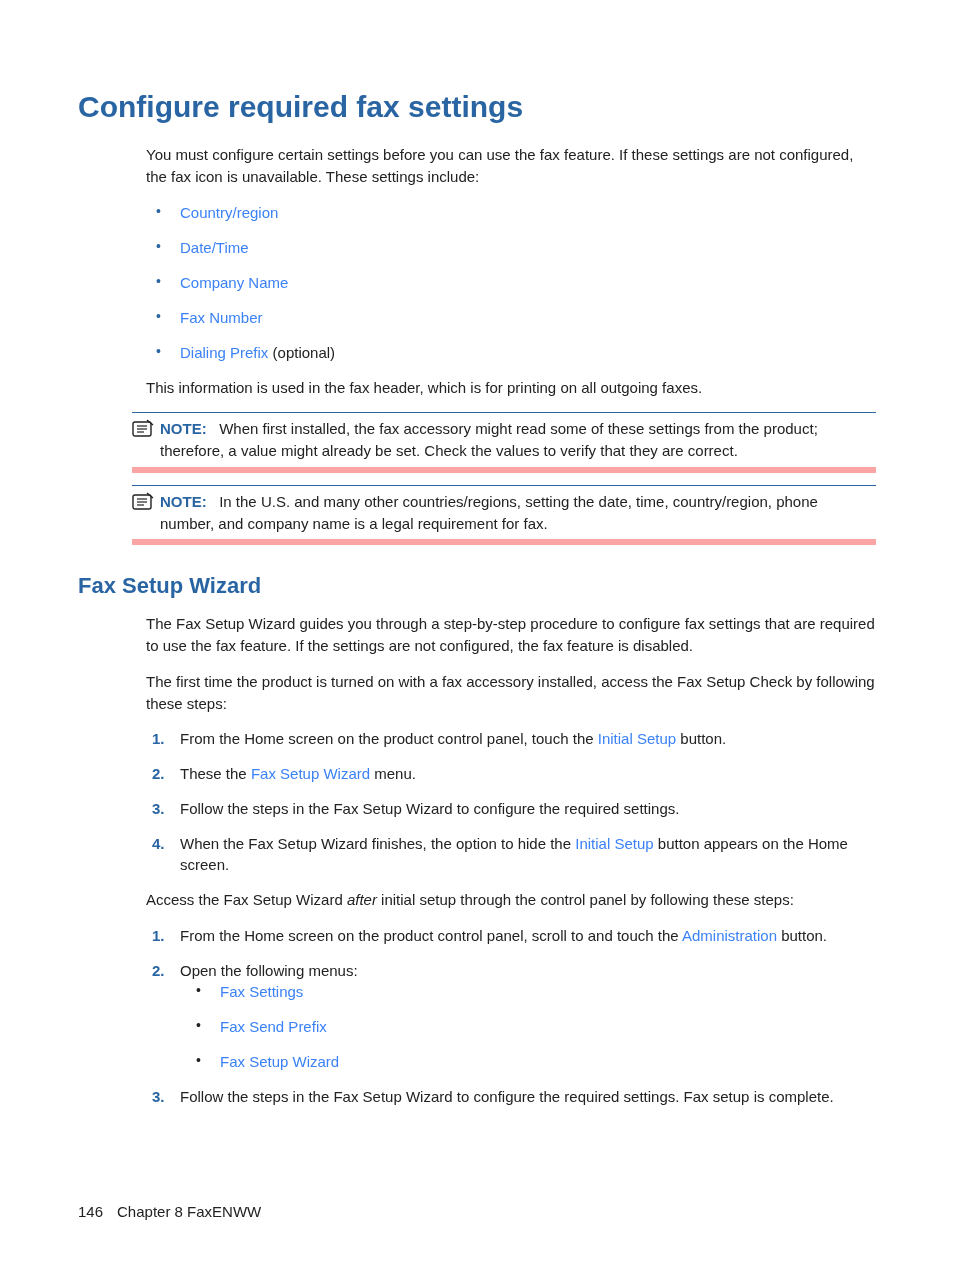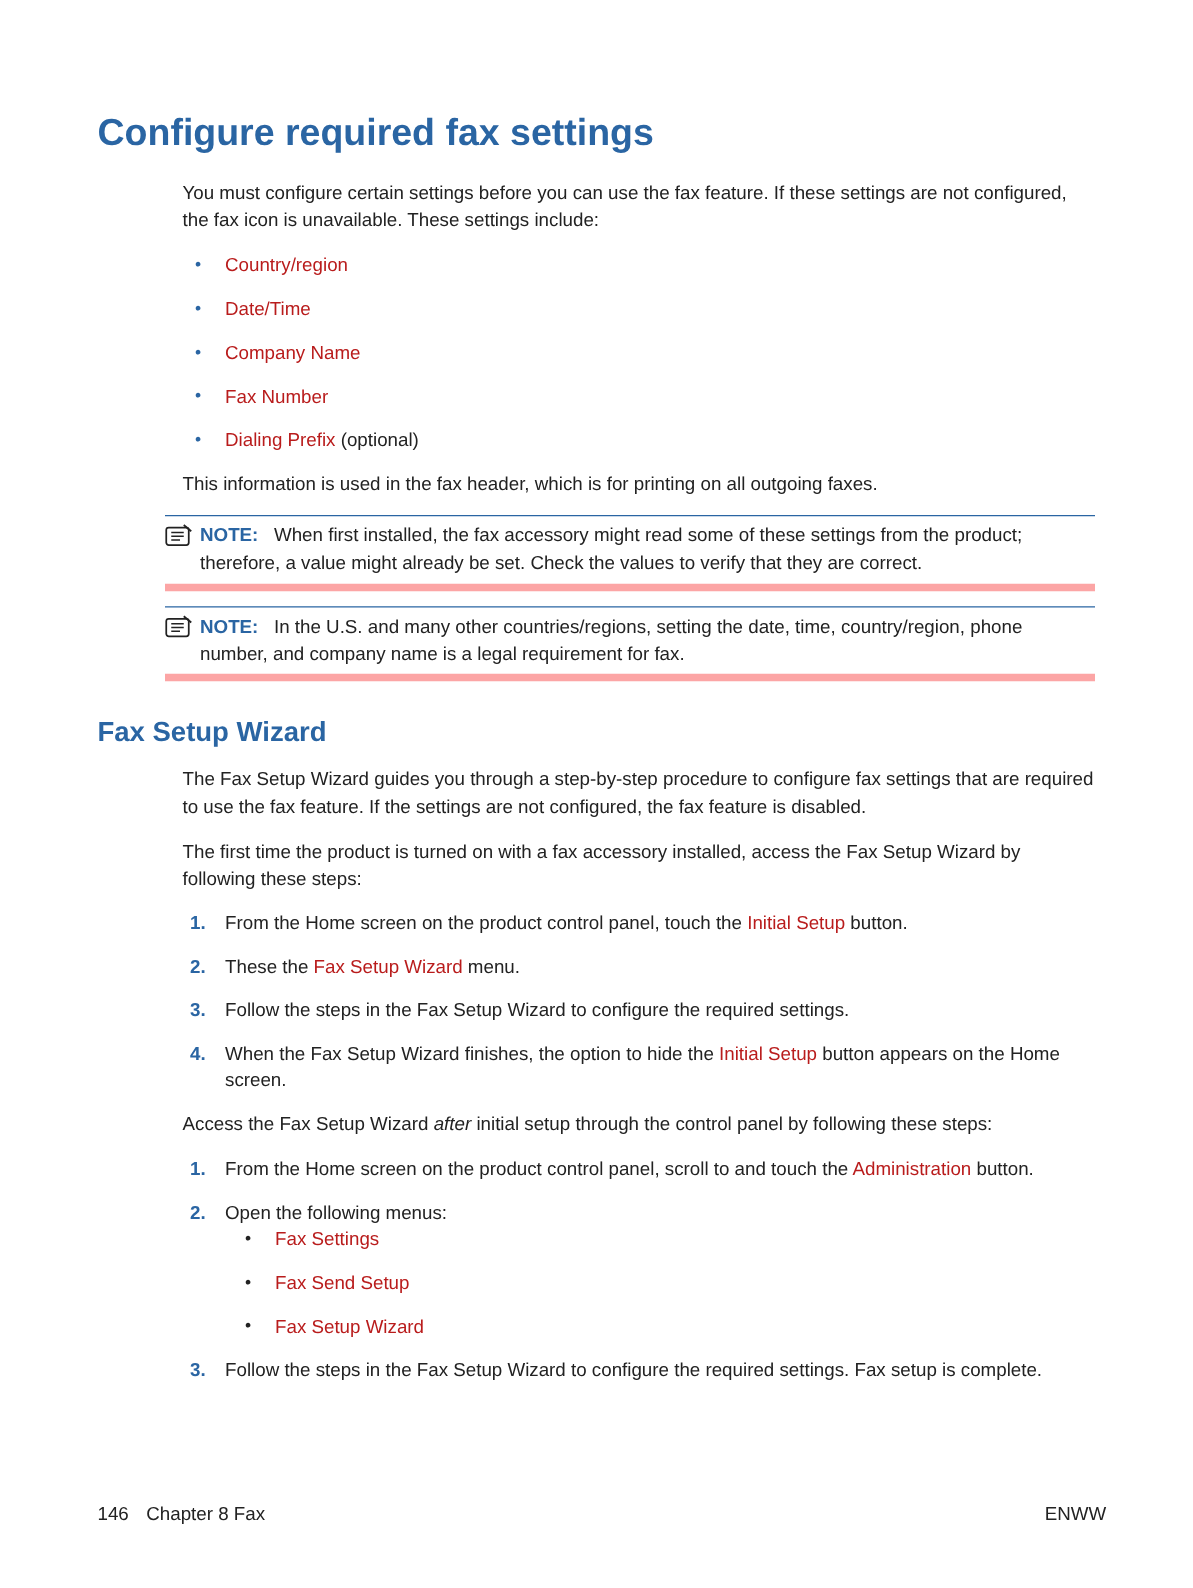--- a/index.html
+++ b/index.html
@@ -74,21 +74,21 @@
     counter-increment: step;
   }
   ol.num-list > li::before {
     content: counter(step) ".";
     color: #2a65a3;
     font-weight: bold;
     position: absolute;
     left: 6px;
     top: 0;
   }
-  .link-like { color: #b91c1c; text-align: right; }
+  .link-like { color: #3b82f6; text-align: right; }
   .note-box {
     border-top: 1px solid #2a65a3;
     border-bottom: 6px solid #fca5a5;
     padding: 5px 0 5px 0;
     margin: 0 0 12px 0;
     display: flex;
   }
   .note-icon {
     flex: 0 0 24px;
     display: inline-block;
@@ -98,23 +98,23 @@
   .note-body { flex: 1; line-height: 1.45; }
   .note-label {
     color: #2a65a3;
     font-weight: bold;
   }
   .ital { font-style: italic; }
   .footer {
     position: absolute;
     bottom: 50px;
     left: 78px;
-    right: 69px;
+    right: 90px;
     display: flex;
-    justify-content: space-between;
+    justify-content: flex-start;
     font-size: 15px;
     color: #222;
   }
   .footer-left { display: flex; gap: 14px; }
   .gap-top { margin-top: 18px; }
 </style>
 </head>
 <body>
 
 <div class="page">
@@ -164,38 +164,38 @@
       <div class="note-body">
         <span class="note-label">NOTE:</span>&nbsp;&nbsp;&nbsp;<span>In the U.S. and many other countries/regions, setting the date, time, country/region, phone number, and company name is a legal requirement for fax.</span>
       </div>
     </div>
   </div>
 
   <h2 class="heading-sub">Fax Setup Wizard</h2>
 
   <div class="body-text">
     <p>The Fax Setup Wizard guides you through a step-by-step procedure to configure fax settings that are required to use the fax feature. If the settings are not configured, the fax feature is disabled.</p>
-    <p>The first time the product is turned on with a fax accessory installed, access the Fax Setup Wizard by following these steps:</p>
+    <p>The first time the product is turned on with a fax accessory installed, access the Fax Setup Check by following these steps:</p>
 
     <ol class="num-list">
       <li><span>From the Home screen on the product control panel, touch the </span><span class="link-like">Initial Setup</span><span> button.</span></li>
       <li><span>These the </span><span class="link-like">Fax Setup Wizard</span><span> menu.</span></li>
       <li>Follow the steps in the Fax Setup Wizard to configure the required settings.</li>
       <li><span>When the Fax Setup Wizard finishes, the option to hide the </span><span class="link-like">Initial Setup</span><span> button appears on the Home screen.</span></li>
     </ol>
 
     <p><span>Access the Fax Setup Wizard </span><span class="ital">after</span><span> initial setup through the control panel by following these steps:</span></p>
 
     <ol class="num-list">
       <li><span>From the Home screen on the product control panel, scroll to and touch the </span><span class="link-like">Administration</span><span> button.</span></li>
       <li>
         <span>Open the following menus:</span>
         <ul class="bullet-list inner gap-top" style="margin-left:6px;">
           <li><span class="link-like">Fax Settings</span></li>
-          <li><span class="link-like">Fax Send Setup</span></li>
+          <li><span class="link-like">Fax Send Prefix</span></li>
           <li><span class="link-like">Fax Setup Wizard</span></li>
         </ul>
       </li>
       <li>Follow the steps in the Fax Setup Wizard to configure the required settings. Fax setup is complete.</li>
     </ol>
   </div>
 
   <div class="footer">
     <div class="footer-left">
       <span>146</span>

